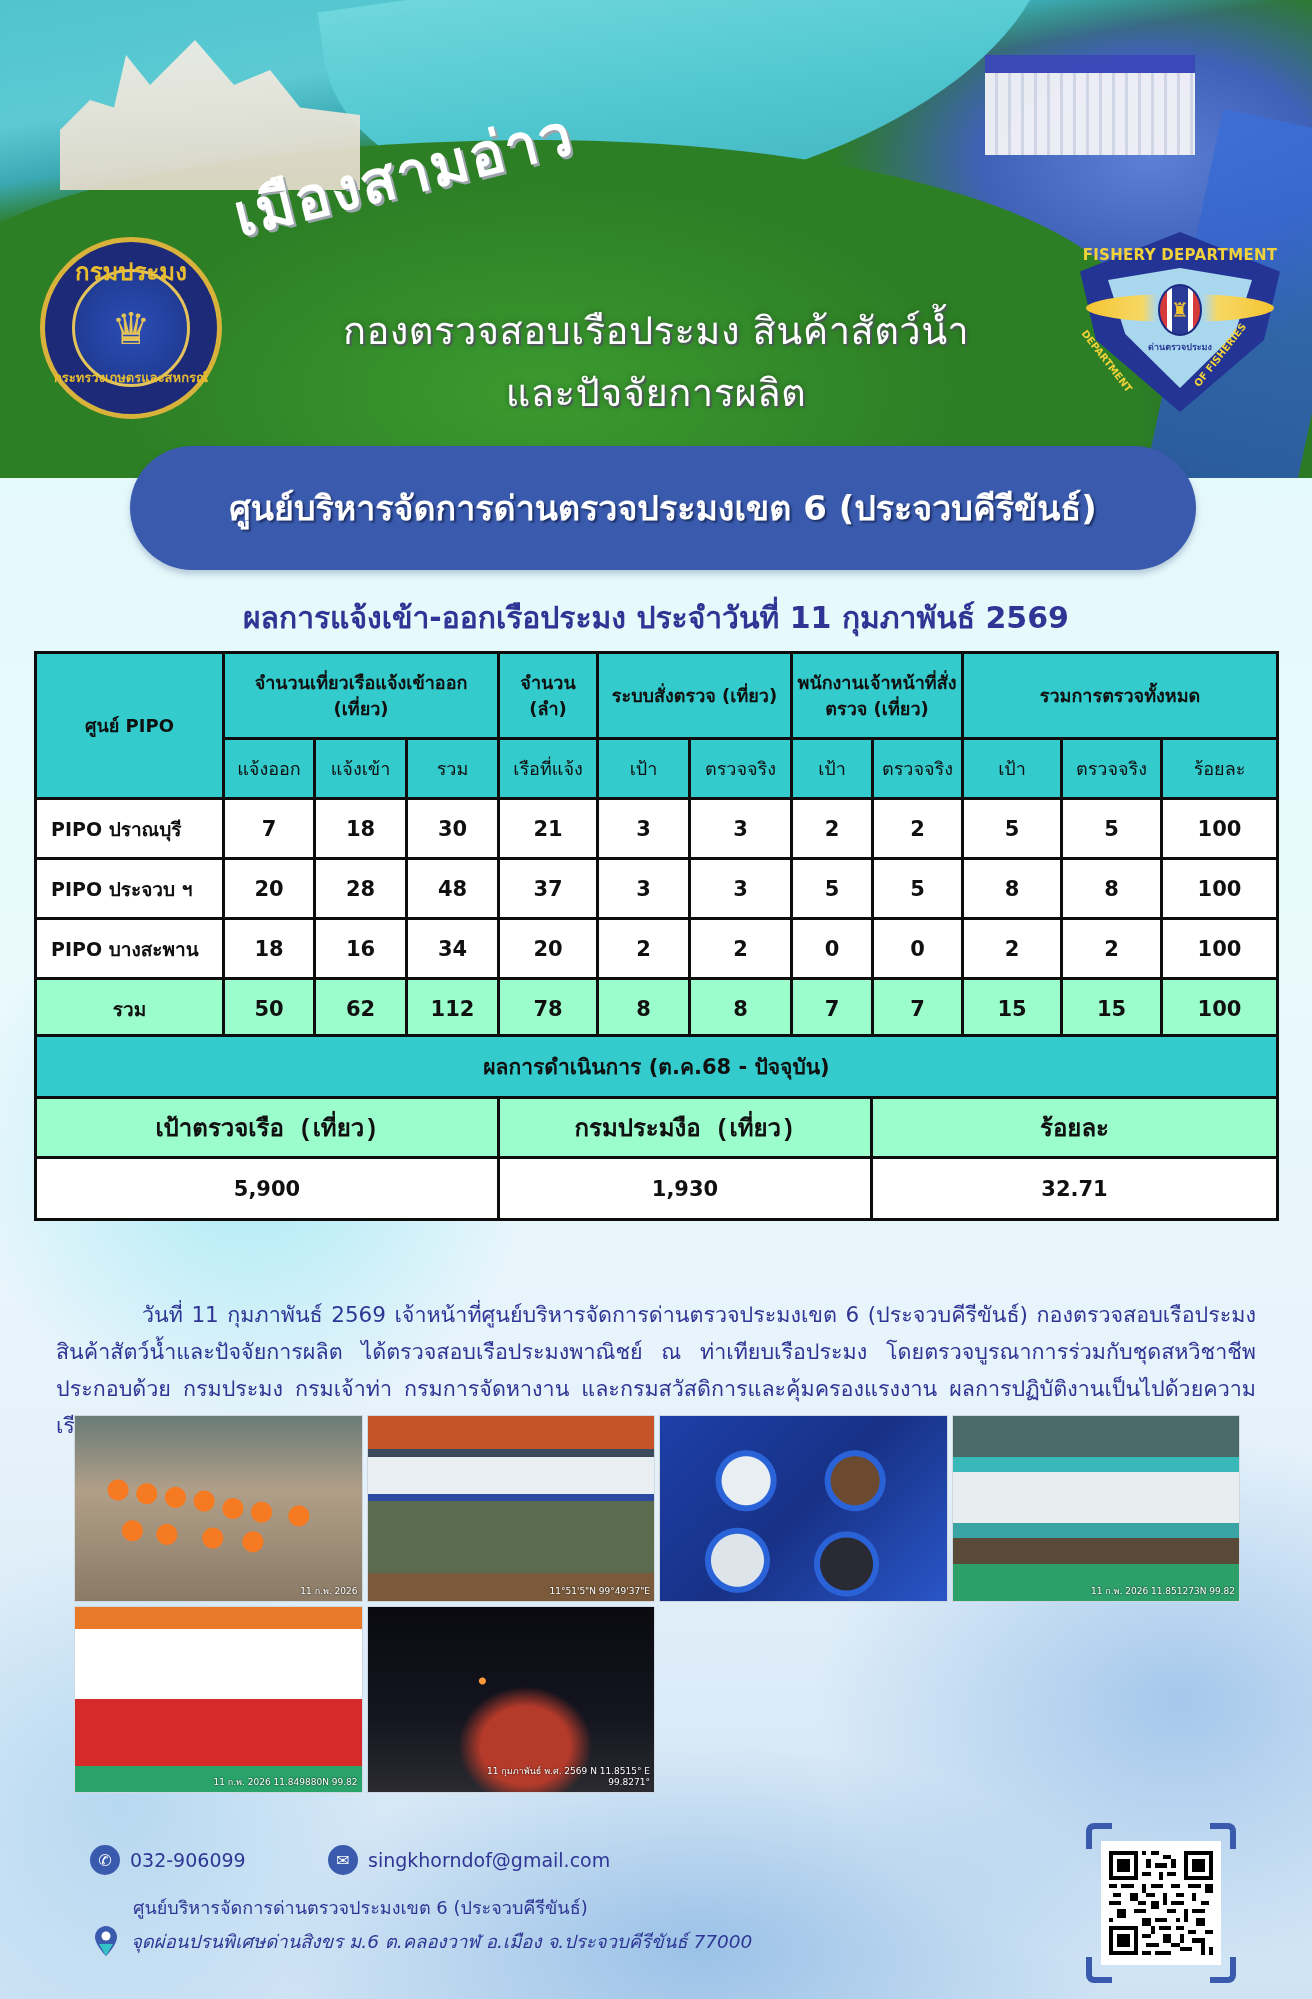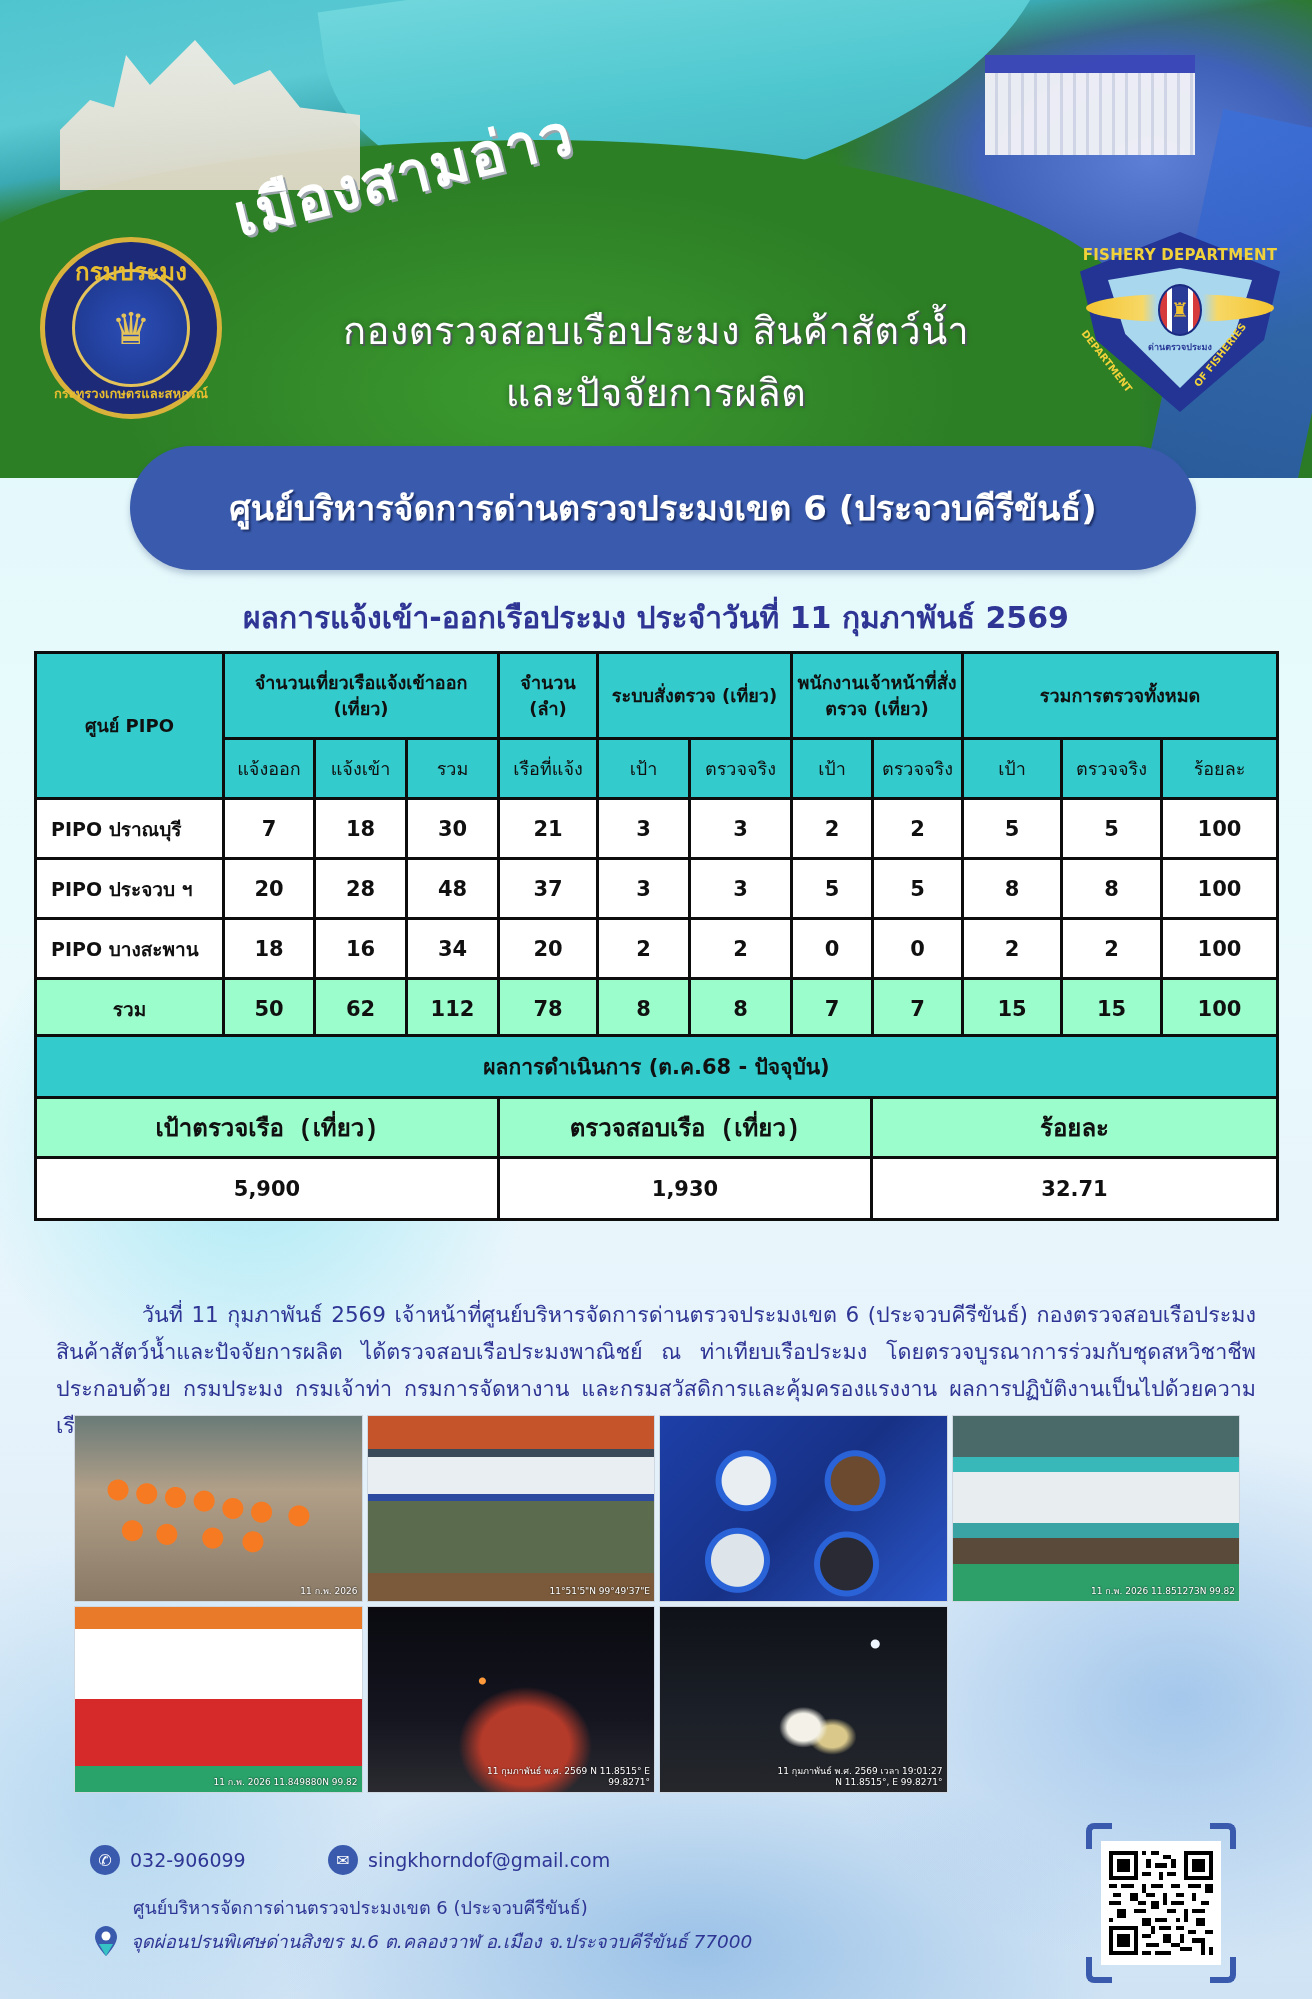--- a/index.html
+++ b/index.html
@@ -81,21 +81,21 @@
     background: radial-gradient(circle, #2c4db6 0%, #203c96 70%);
     border: 3px solid #e3c35a;
     display: flex; align-items: center; justify-content: center;
     color: #e3c35a; font-size: 44px;
   }
   .logo-left .arc-top {
     position: absolute; top: 10px; left: 0; width: 100%; text-align: center;
     color: #e8bd2f; font-weight: bold; font-size: 24px;
   }
   .logo-left .arc-bot {
-    position: absolute; bottom: 10px; left: 0; width: 100%; text-align: center;
+    position: absolute; bottom: 26px; left: 0; width: 100%; text-align: center;
     color: #e8bd2f; font-weight: bold; font-size: 13px;
   }
 
   .logo-right {
     position: absolute; left: 1080px; top: 232px; width: 200px; height: 180px;
   }
   .logo-right .shield {
     position: absolute; left: 0; top: 0; width: 200px; height: 180px;
     background: #233495;
     clip-path: polygon(0 22%, 50% 0, 100% 22%, 92% 60%, 50% 100%, 8% 60%);
@@ -401,21 +401,21 @@
       <col style="width:463px">
       <col style="width:373px">
       <col style="width:406px">
     </colgroup>
   <tbody>
       <tr class="ph">
     <td colspan="3">ผลการดำเนินการ (ต.ค.68 - ปัจจุบัน)</td>
   </tr>
   <tr class="pl">
     <td>เป้าตรวจเรือ (เที่ยว)</td>
-    <td>ตรวจสอบเรือ (เที่ยว)</td>
+    <td>กรมประมงือ (เที่ยว)</td>
     <td>ร้อยละ</td>
   </tr>
   <tr class="pv">
     <td>5,900</td>
     <td>1,930</td>
     <td>32.71</td>
   </tr>
 </tbody>
   </table>
 
@@ -432,23 +432,20 @@
     <div class="cap"></div>
   </div>
   <div class="photo p4">
     <div class="cap">11 ก.พ. 2026 11.851273N 99.82</div>
   </div>
   <div class="photo p5">
     <div class="cap">11 ก.พ. 2026 11.849880N 99.82</div>
   </div>
   <div class="photo p7">
     <div class="cap">11 กุมภาพันธ์ พ.ศ. 2569 N 11.8515° E 99.8271°</div>
-  </div>
-  <div class="photo p8">
-    <div class="cap">11 กุมภาพันธ์ พ.ศ. 2569 เวลา 19:01:27 N 11.8515°, E 99.8271°</div>
   </div>
 </div>
 
 <div class="contact phone">
   <span class="ico-circle">✆</span>
   <span>032-906099</span>
 </div>
 <div class="contact email">
   <span class="ico-circle">✉</span>
   <span>singkhorndof@gmail.com</span>

